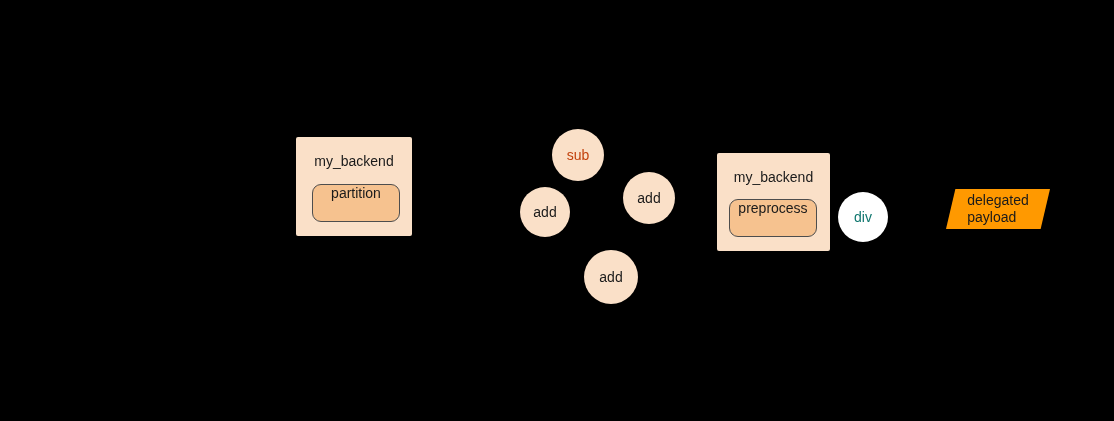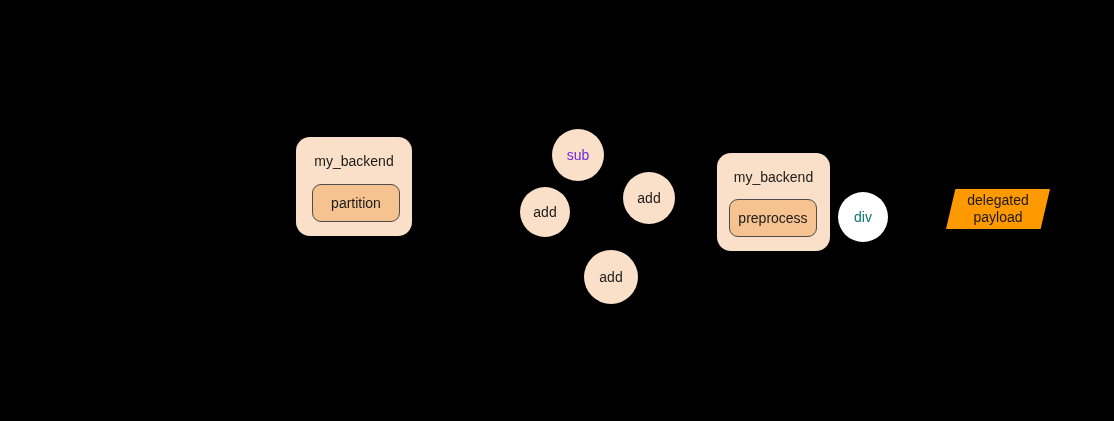--- a/index.html
+++ b/index.html
@@ -16,21 +16,21 @@
     height: 421px;
     background: #000000;
     overflow: hidden;
   }
 
   
   .group {
     position: absolute;
     background: #fae0c8;
     border: 2px dashed #fae0c8;
-    border-radius: 14px;
+    border-radius: 2px;
     box-sizing: border-box;
   }
   .group-label {
     position: absolute;
     left: 0;
     right: 0;
     text-align: center;
     color: #1a1a1a;
     font-size: 14px;
     line-height: 16px;
@@ -38,21 +38,20 @@
   }
 
   
   .op-box {
     position: absolute;
     background: #f6c28f;
     border: 1.4px solid #4d4d4d;
     border-radius: 9px;
     box-sizing: border-box;
     display: flex;
-    align-items: center;
     justify-content: center;
     color: #1a1a1a;
     font-size: 14px;
     line-height: 16px;
     white-space: nowrap;
   }
 
   
   .circle-node {
     position: absolute;
@@ -66,21 +65,21 @@
     box-sizing: border-box;
     white-space: nowrap;
   }
 
   
   .payload {
     position: absolute;
     display: flex;
     align-items: center;
     justify-content: center;
-    text-align: center;
+    text-align: left;
     color: #1a1a1a;
     font-size: 14px;
     line-height: 17px;
     box-sizing: border-box;
     clip-path: polygon(9% 0%, 100% 0%, 91% 100%, 0% 100%);
   }
   .payload-text {
     display: block;
   }
 </style>
@@ -96,21 +95,21 @@
     </div>
   </div>
 
   <div class="group" id="group-1" style="left: 717px; top: 153px; width: 113px; height: 98px; background: rgb(250, 224, 200); border-color: rgb(250, 224, 200);">
     <div class="group-label" id="group-1-label" style="top: 14px; color: rgb(26, 26, 26);">my_backend</div>
     <div class="op-box" id="group-1-node" style="left: 10px; top: 44px; width: 88px; height: 38px; background: rgb(246, 194, 143); border-color: rgb(77, 77, 77);">
       <span>preprocess</span>
     </div>
   </div>
 
-  <div class="circle-node" id="circle-0" style="left: 552px; top: 129px; width: 52px; height: 52px; background: rgb(250, 224, 200); color: #6d28d9;">
+  <div class="circle-node" id="circle-0" style="left: 552px; top: 129px; width: 52px; height: 52px; background: rgb(250, 224, 200); color: #c2410c;">
     <span>sub</span>
   </div>
   <div class="circle-node" id="circle-1" style="left: 520px; top: 187px; width: 50px; height: 50px; background: rgb(250, 224, 200); color: rgb(26, 26, 26);">
     <span>add</span>
   </div>
   <div class="circle-node" id="circle-2" style="left: 623px; top: 172px; width: 52px; height: 52px; background: rgb(250, 224, 200); color: rgb(26, 26, 26);">
     <span>add</span>
   </div>
   <div class="circle-node" id="circle-3" style="left: 584px; top: 250px; width: 54px; height: 54px; background: rgb(250, 224, 200); color: rgb(26, 26, 26);">
     <span>add</span>

